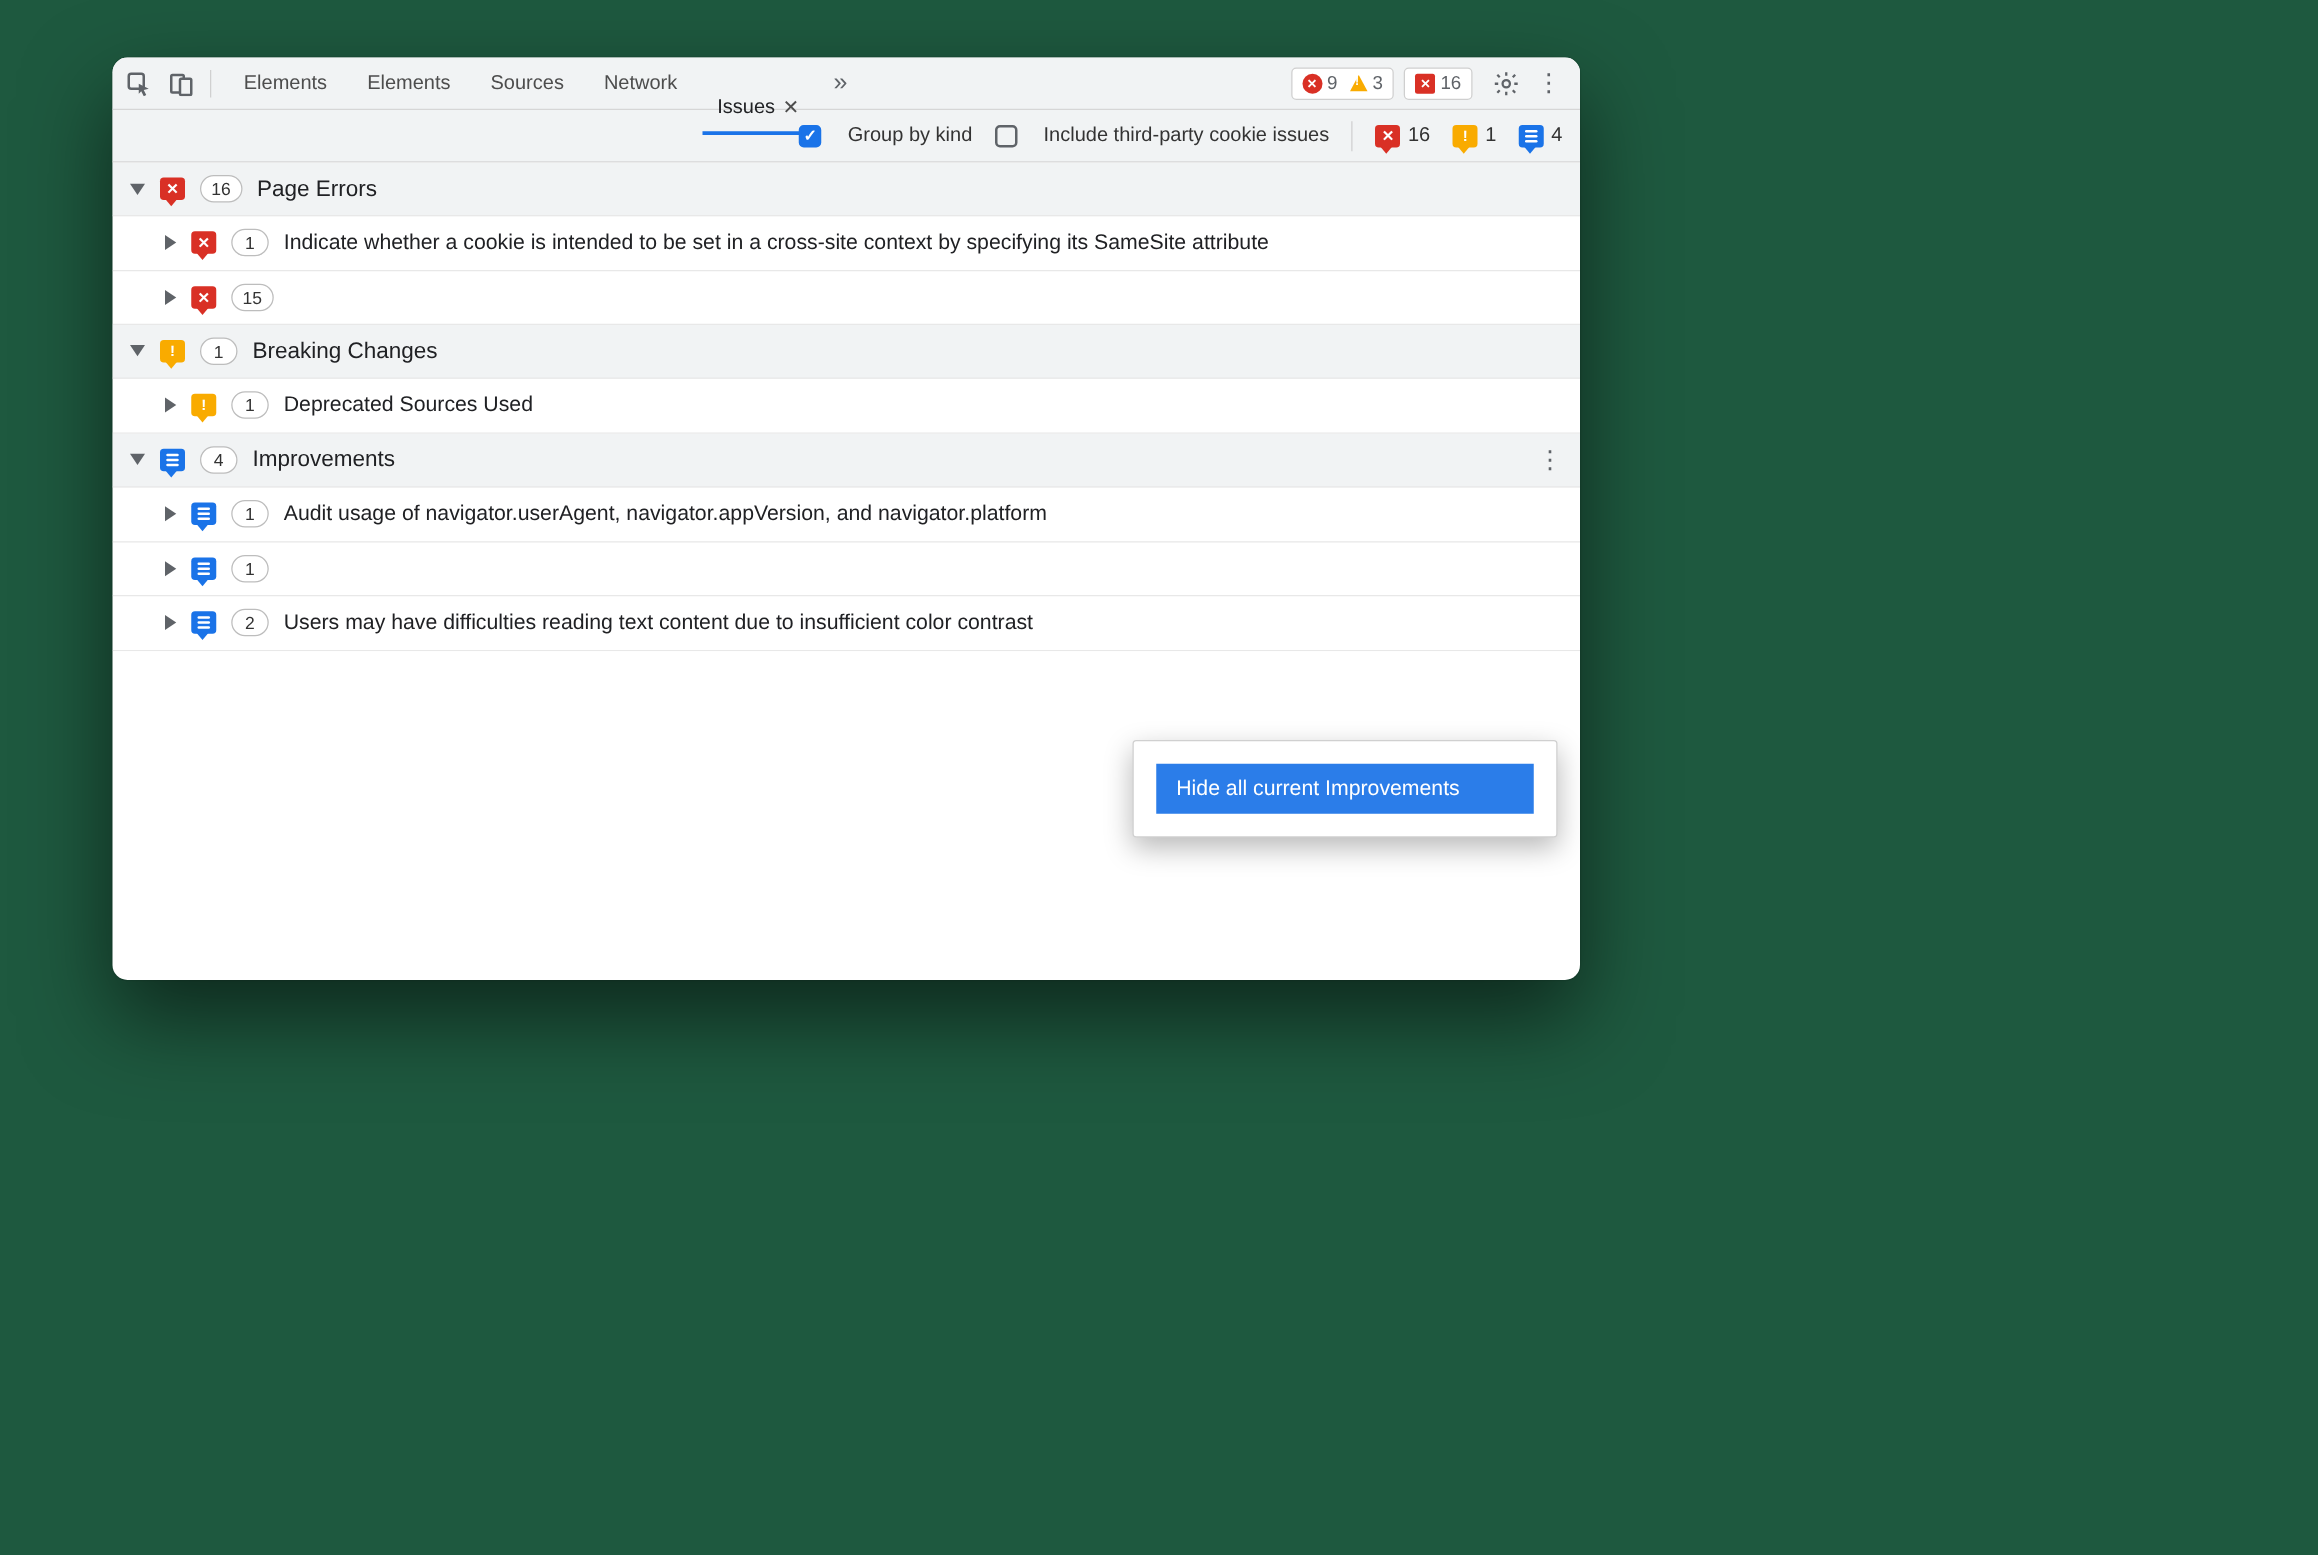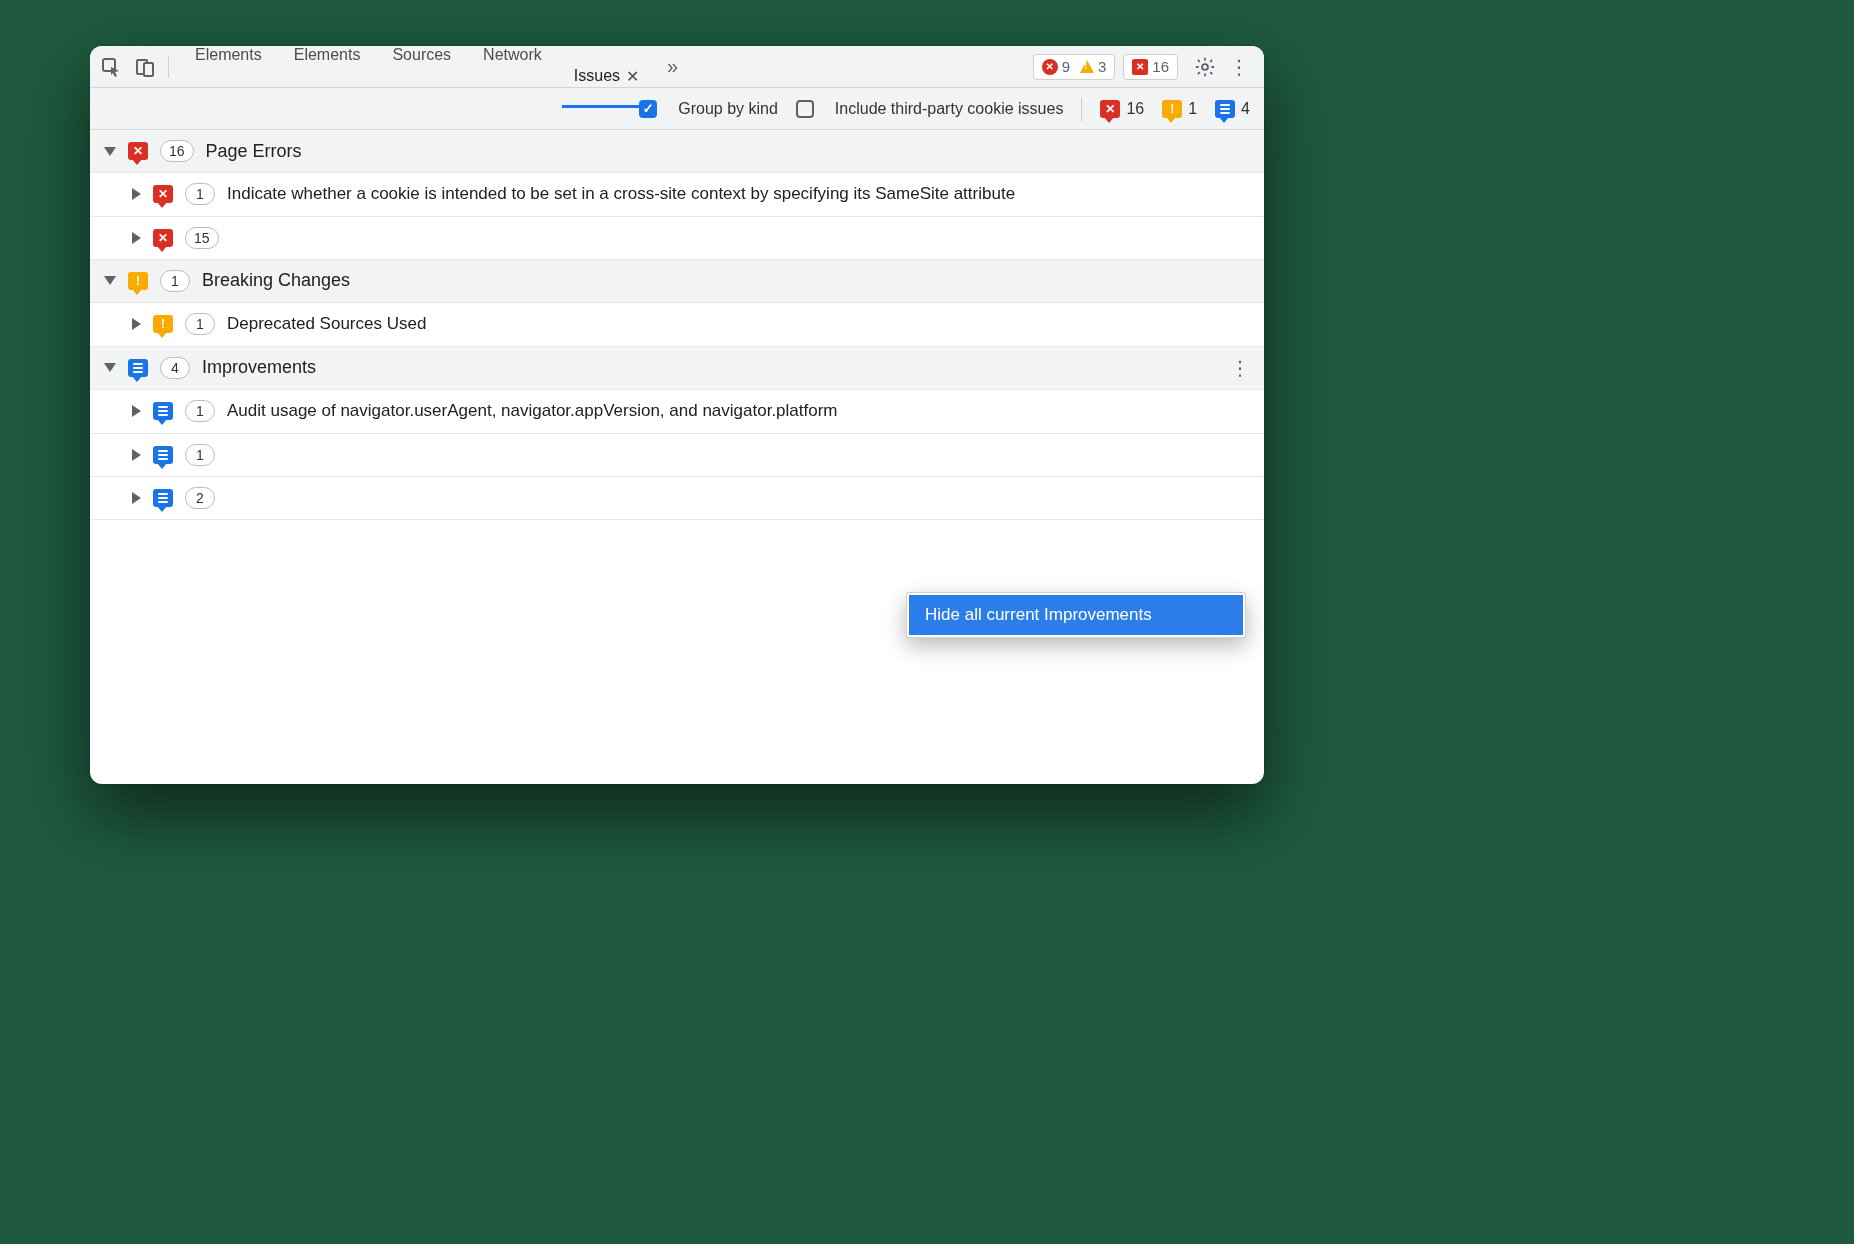--- a/index.html
+++ b/index.html
@@ -56,21 +56,21 @@
   .title-blur{display:inline-block;margin-left:10px;width:220px;height:18px;border-radius:6px;background:linear-gradient(#eceef0,#e6e8ea);vertical-align:middle;}
   
   .tabs{
     height:42px;background:var(--toolbar-bg);
     border-bottom:1px solid var(--toolbar-border);
     display:flex;align-items:center;padding:0 12px 0 8px;gap:8px;
     font-size:16px;color:var(--muted);
   }
   .tabs .ibtn{width:26px;height:26px;display:flex;align-items:center;justify-content:center;color:#5f6368;}
   .tabs .divider{width:1px;height:22px;background:#d0d0d0;margin:0 6px 0 2px;}
-  .tabs .tab{padding:0 12px;height:100%;display:flex;align-items:flex-start;cursor:default;color:#4d4d4d;}
+  .tabs .tab{padding:0 12px;height:100%;display:flex;align-items:center;cursor:default;color:#4d4d4d;}
   .tabs .tab.active{color:#202124;font-weight:500;border-bottom:3px solid var(--accent);margin-bottom:-1px;margin-top:40px;}
   .tabs .close-x{margin-left:6px;font-size:16px;color:#4d4d4d;}
   .tabs .spacer{flex:1;}
   .pillgroup{display:flex;align-items:center;gap:4px;border:1px solid #cfcfcf;border-radius:4px;background:#fff;padding:2px 8px;height:26px;font-size:15px;}
   .ico-circle{width:16px;height:16px;border-radius:50%;display:flex;align-items:center;justify-content:center;color:#fff;font-size:10px;font-weight:700;}
   .ico-circle.err{background:var(--red);}
   .ico-tri{width:0;height:0;border-left:7px solid transparent;border-right:7px solid transparent;border-bottom:13px solid var(--yellow);position:relative;}
   .ico-tri::after{content:"!";position:absolute;left:-3px;top:0px;color:#fff;font-size:10px;font-weight:700;}
   .ico-sq{width:16px;height:16px;border-radius:2px;display:flex;align-items:center;justify-content:center;color:#fff;font-size:10px;font-weight:700;}
   .ico-sq.err{background:var(--red);}
@@ -115,21 +115,21 @@
     font-size:17px;color:#202124;
   }
   .row .msg{flex:1;line-height:1.35;}
   
   .menu{
     position:absolute;
     right:18px; top:546px;
     min-width:340px;
     background:#fff;border:1px solid #d0d0d0;border-radius:3px;
     box-shadow:0 8px 22px rgba(0,0,0,.28);
-    padding:2px;font-size:17px;z-index:50;
+    padding:18px;font-size:17px;z-index:50;
   }
   .menu-item{padding:10px 16px;color:#fff;background:#2b7de9;}
   
   svg{stroke:currentColor;fill:none;stroke-width:2;}
 </style>
 </head>
 <body>
 
 <div class="window">
 
@@ -285,20 +285,21 @@
           <span></span>
         </span>
       <span class="count-badge">1</span>
     </div>
     <div class="row">
       <span class="tri-col"></span>
       <span class="speech info">
           <span></span>
         </span>
       <span class="count-badge">2</span>
+      <span class="msg">Users may have difficulties reading text content due to insufficient color contrast</span>
     </div>
 
   </div>
 
   <div class="menu">
     <div class="menu-item">
       <span>Hide all current Improvements</span>
     </div>
   </div>
 

